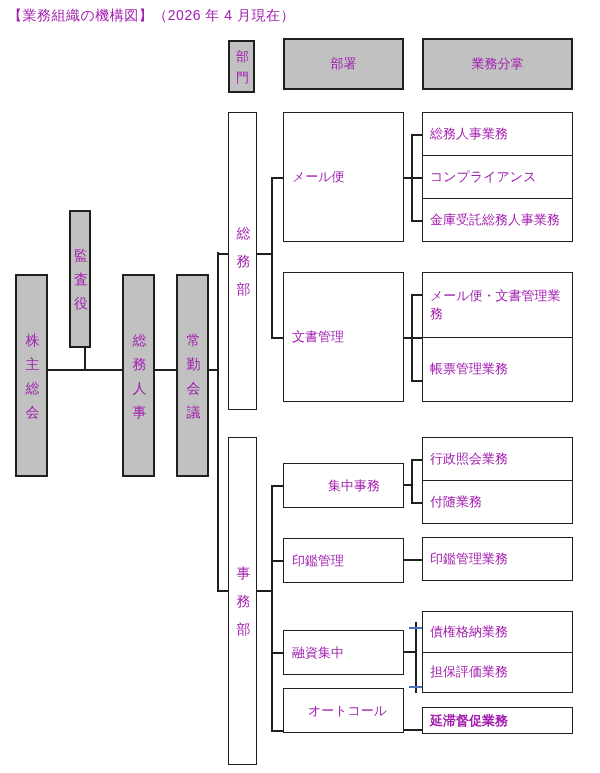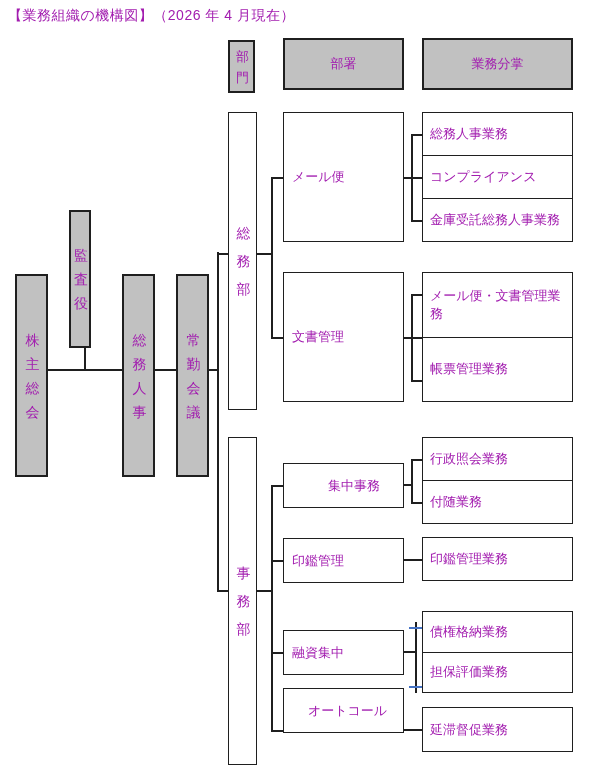--- a/index.html
+++ b/index.html
@@ -146,17 +146,17 @@
   <div class="dutygroup" style="left:422px;top:437px;width:151px;height:87px;">
     <div class="dutyrow">行政照会業務</div>
     <div class="dutyrow">付随業務</div>
   </div>
 
   <div class="dutygroup" style="left:422px;top:611px;width:151px;height:82px;">
     <div class="dutyrow">債権格納業務</div>
     <div class="dutyrow">担保評価業務</div>
   </div>
 
-  <div class="dutygroup" style="left:422px;top:707px;width:151px;height:45px;">
+  <div class="dutygroup" style="left:422px;top:707px;width:151px;height:27px;font-weight:bold;">
     <div class="dutyrow">延滞督促業務</div>
   </div>
 
 </div>
 
 </body></html>

